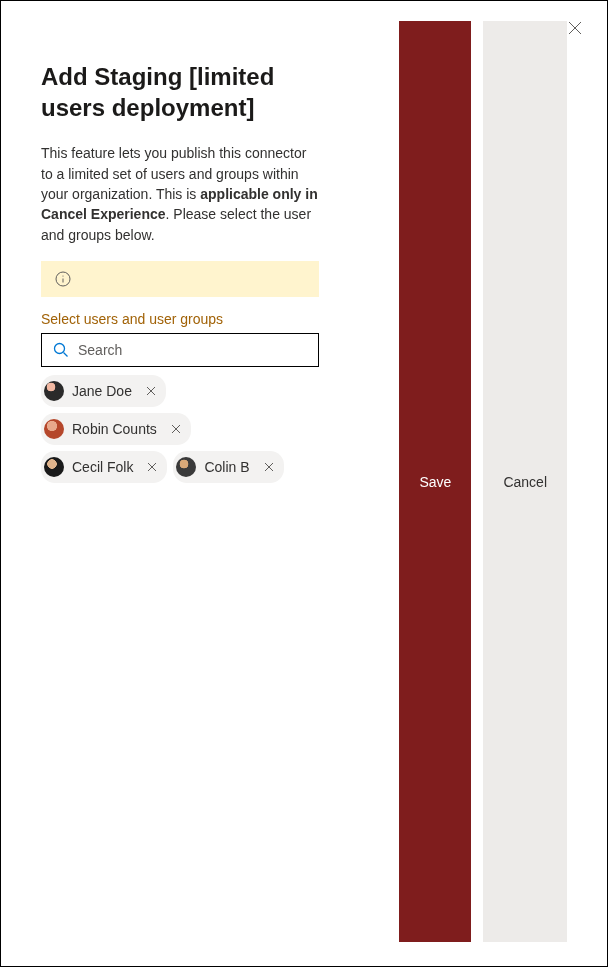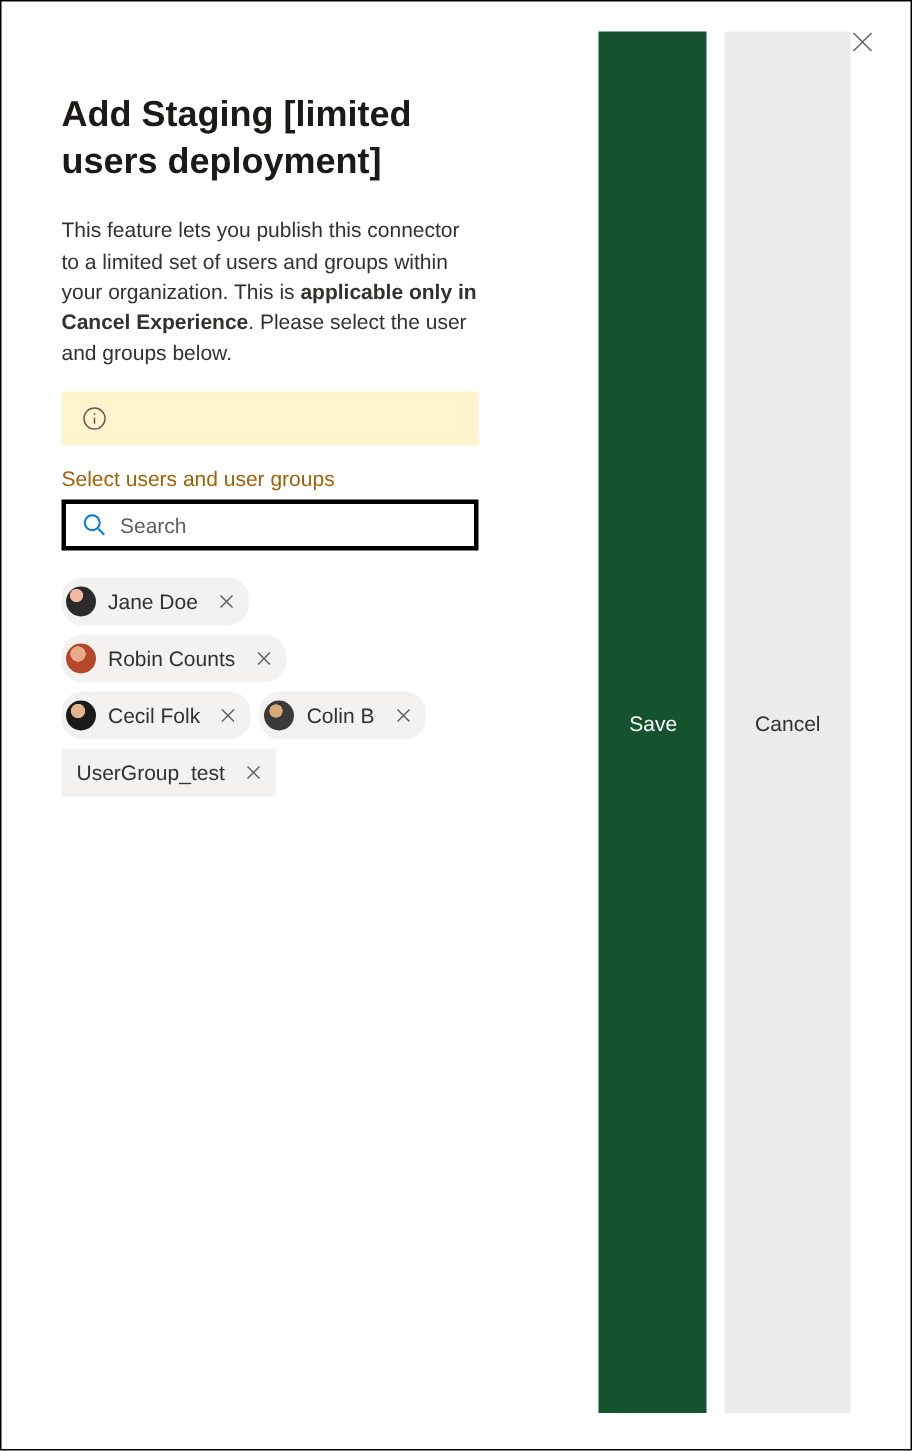--- a/index.html
+++ b/index.html
@@ -80,25 +80,25 @@
     .info-banner .info-text {
       font-size: 13px;
       color: #323130;
     }
     .section-label {
       font-size: 14px;
       color: #a16207;
       margin-bottom: 6px;
     }
     .search-box {
-      border: 3px solid #000000;
+      border: 1px solid #000000;
       display: flex;
       align-items: center;
       padding: 6px 10px;
-      margin-bottom: 18px;
+      margin-bottom: 8px;
       height: 34px;
     }
     .search-box .search-icon {
       width: 18px;
       height: 18px;
       margin-right: 8px;
       color: #0078d4;
       display: flex;
       align-items: center;
       justify-content: center;
@@ -169,21 +169,21 @@
     .btn {
       padding: 8px 20px;
       font-size: 14px;
       font-family: inherit;
       border: none;
       cursor: pointer;
       font-weight: 400;
       min-width: 70px;
     }
     .btn-primary {
-      background: #14532d;
+      background: #7f1d1d;
       color: #fff;
     }
     .btn-secondary {
       background: #edebe9;
       color: #323130;
     }
     
     .av1 { background: radial-gradient(circle at 35% 30%, #f2b8a2 22%, #2a2a2a 24%); }
     .av2 { background: radial-gradient(circle at 40% 35%, #e8a98c 28%, #b5472b 30%); }
     .av3 { background: radial-gradient(circle at 40% 35%, #e0b48c 26%, #1a1a1a 28%); }
@@ -275,31 +275,20 @@
         <span class="chip-label">Colin B</span>
         <span class="remove">
           <span>
             <svg viewBox="0 0 10 10" stroke="currentColor" stroke-width="1" fill="none">
                 <line x1="1" y1="1" x2="9" y2="9"></line>
                 <line x1="9" y1="1" x2="1" y2="9"></line>
               </svg>
           </span>
         </span>
       </div>
-      <div class="chip group">
-        <span class="chip-label">UserGroup_test</span>
-        <span class="remove">
-          <span>
-            <svg viewBox="0 0 10 10" stroke="currentColor" stroke-width="1" fill="none">
-                <line x1="1" y1="1" x2="9" y2="9"></line>
-                <line x1="9" y1="1" x2="1" y2="9"></line>
-              </svg>
-          </span>
-        </span>
-      </div>
     </div>
 
   </div>
 
   <div class="footer">
     <button class="btn btn-primary">Save</button>
     <button class="btn btn-secondary">Cancel</button>
   </div>
 
 </div>

